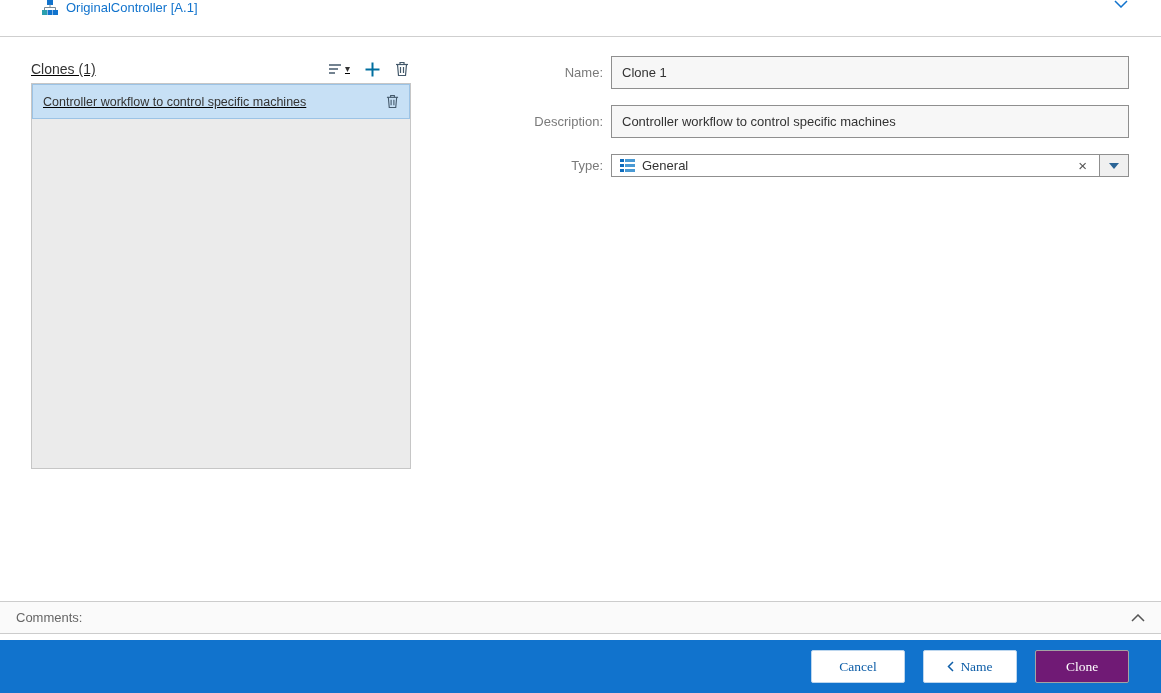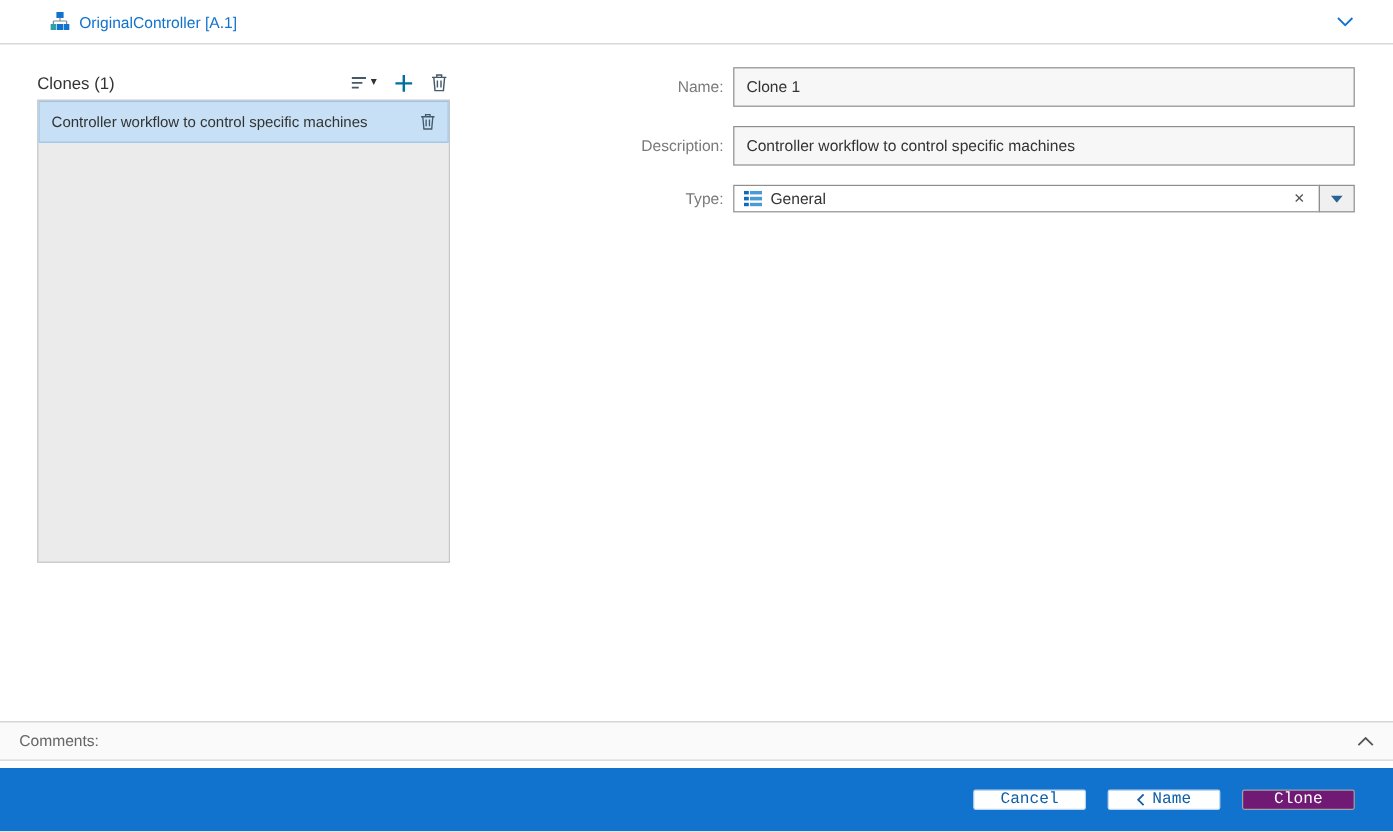--- a/index.html
+++ b/index.html
@@ -29,29 +29,29 @@
   .step.done .step-circle { background: rgba(255,255,255,.42); color: #fff; }
   .step.done .step-label { color: rgba(255,255,255,.78); font-size: 11.5px; letter-spacing: .4px; }
   .step.active .step-circle { background: #fff; color: #1173cd; font-weight: bold; }
   .step.active .step-label { color: #fff; font-size: 11.5px; font-weight: bold; letter-spacing: .4px; }
   .step-connector { width: 24px; height: 2px; background: rgba(255,255,255,.85); margin: 0 9px; }
 
   
   .context-bar {
     height: 37px; flex: 0 0 auto; background: #fff;
     border-bottom: 1px solid #cfcfcf;
-    display: flex; align-items: center; gap: 8px; padding: 0 33px 0 42px;
+    display: flex; align-items: flex-start; gap: 8px; padding: 0 33px 0 42px;
   }
   .context-bar .ctx-label { color: #1173cd; font-size: 13px; }
   .context-bar .ctx-chevron { margin-left: auto; cursor: pointer; display: flex; align-items: center; }
 
   
   .main { flex: 1 1 auto; display: flex; overflow: hidden; }
 
-  .left-panel { margin: 19px 0 0 31px; width: 344px; flex: 0 0 auto; }
+  .left-panel { margin: 19px 0 0 31px; width: 380px; flex: 0 0 auto; text-decoration: underline; }
   .panel-header { display: flex; align-items: center; height: 26px; }
   .panel-title { font-size: 14px; color: #333; }
   .panel-toolbar { margin-left: auto; display: flex; align-items: center; gap: 15px; padding-right: 2px; }
   .tool-btn { display: flex; align-items: center; gap: 2px; cursor: pointer; background: none; border: none; padding: 0; }
   .caret-glyph { font-size: 10px; color: #333; line-height: 1; }
 
   .clone-list {
     margin-top: 1px; height: 386px; background: #ebebeb;
     border: 1px solid #c6c6c6; overflow: hidden;
   }
@@ -105,21 +105,21 @@
 
   .footer-gap { flex: 0 0 auto; height: 6px; background: #fff; }
 
   
   .footer {
     flex: 0 0 auto; height: 53px; background: #1173cd;
     display: flex; align-items: center; justify-content: flex-end;
     gap: 18px; padding-right: 32px;
   }
   .btn {
-    height: 17px; min-width: 94px; font-size: 13.5px; font-family: Liberation Mono, monospace;
+    height: 33px; min-width: 94px; font-size: 13.5px; font-family: Liberation Serif, serif;
     border-radius: 2px; cursor: pointer; display: flex; align-items: center;
     justify-content: center; gap: 6px; padding: 0 14px;
   }
   .btn-secondary { background: #fff; color: #0e5ea8; border: 1px solid #bcd6ee; }
   .btn-primary { background: #701a75; color: #fff; border: 1px solid #a3a3a3; }
 </style>
 </head>
 <body>
 
 <div class="app">

